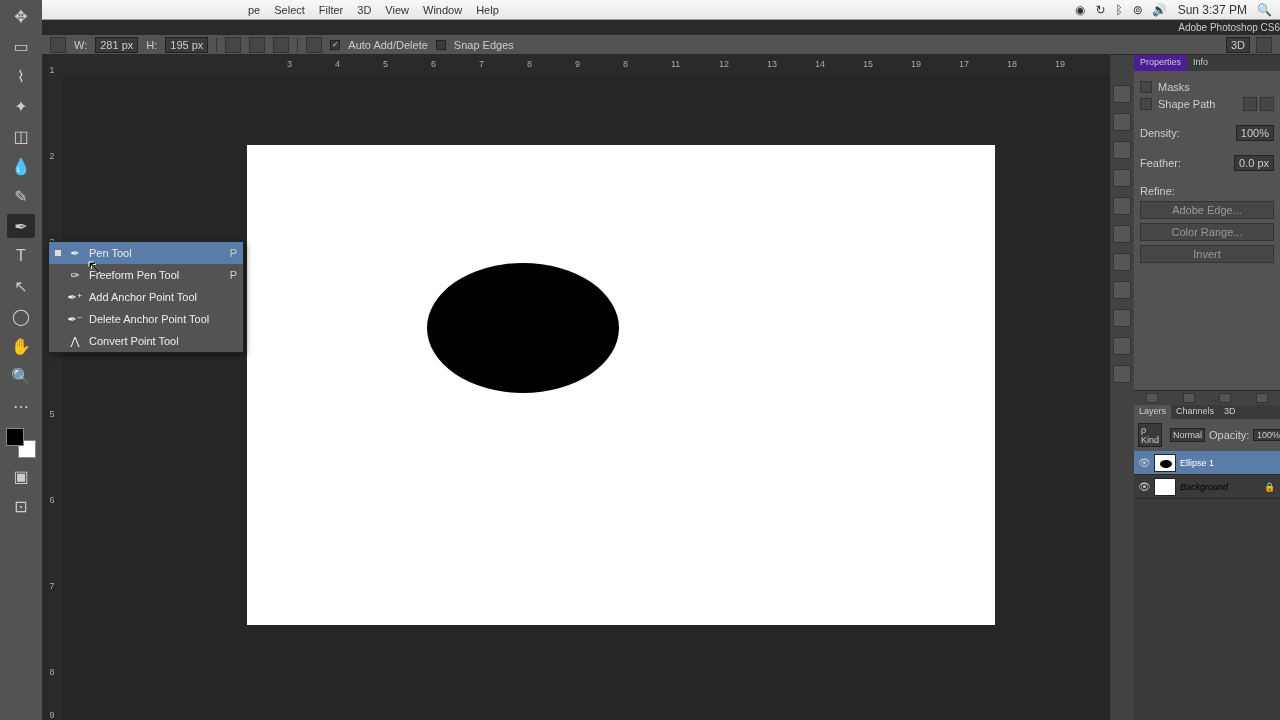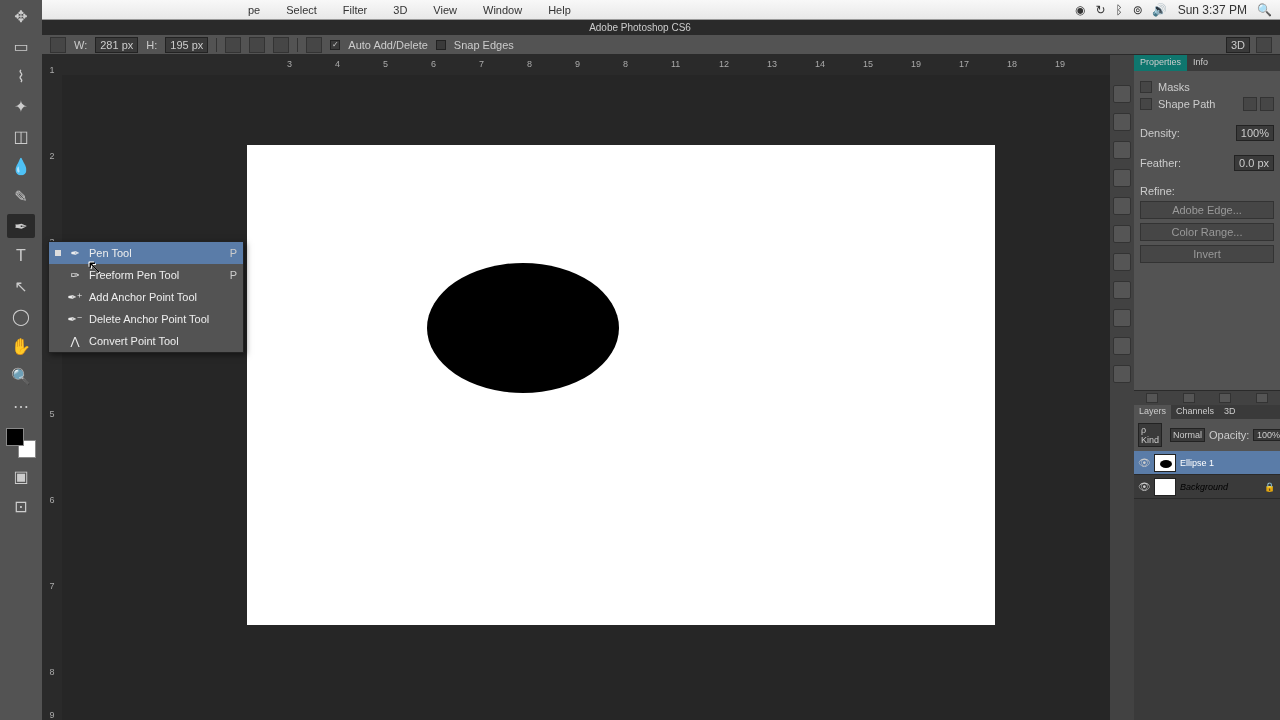--- a/index.html
+++ b/index.html
@@ -1,25 +1,25 @@
 <!DOCTYPE html>
 <html><head>
 <meta charset="utf-8">
 <style>
 * { margin: 0; padding: 0; box-sizing: border-box; font-family: "Lucida Grande", Arial, sans-serif; font-size: 11px; }
 body { background: #000; width: 1280px; height: 720px; overflow: hidden; position: relative; }
 
 
 .mac-menubar { position: absolute; top: 0; left: 0; right: 0; height: 20px; background: linear-gradient(#f8f8f8,#e8e8e8); display: flex; align-items: center; padding: 0 8px; border-bottom: 1px solid #999; color: #333; }
-.mac-menubar .menu-left { display: flex; gap: 26px; margin-left: 240px; }
+.mac-menubar .menu-left { display: flex; gap: 14px; margin-left: 240px; }
 .mac-menubar .menu-right { margin-left: auto; display: flex; gap: 10px; align-items: center; }
 .mac-menubar .menu-right span { font-size: 12px; }
 
 
-.app-titlebar { position: absolute; top: 20px; left: 0; right: 0; height: 15px; background: #2a2a2a; color: #ccc; text-align: center; line-height: 15px; font-size: 10px; }
+.app-titlebar { position: absolute; top: 20px; left: 0; right: 0; height: 15px; background: #2a2a2a; color: #ccc; text-align: right; line-height: 15px; font-size: 10px; }
 
 
 .options-bar { position: absolute; top: 35px; left: 42px; right: 0; height: 20px; background: #535353; display: flex; align-items: center; gap: 8px; padding: 0 8px; color: #ccc; font-size: 10px; border-bottom: 1px solid #2a2a2a; }
 .options-bar .field { background: #3a3a3a; border: 1px solid #222; padding: 1px 4px; min-width: 36px; text-align: center; }
 .options-bar .chk { width: 10px; height: 10px; background: #3a3a3a; border: 1px solid #222; display: inline-block; }
 .options-bar .chk.checked::after { content: "✓"; color: #ccc; font-size: 8px; display:block; text-align:center; line-height:8px;}
 .options-bar .sep { width: 1px; height: 14px; background: #333; }
 .options-bar .icon-btn { width: 16px; height: 16px; background: #464646; border: 1px solid #333; }
 .options-bar .right { margin-left: auto; display:flex; gap:6px; align-items:center;}
 .options-bar .right .field { min-width: 24px; }
@@ -54,21 +54,21 @@
 .arrow-cursor { position:absolute; left:87px; top:256px; font-size:18px; color:#000; text-shadow: 1px 1px 0 #fff, -1px -1px 0 #fff; pointer-events:none; z-index:100;}
 
 
 .dock { position: absolute; right: 146px; top: 55px; width: 24px; bottom: 0; background: #424242; display: flex; flex-direction: column; align-items: center; gap: 10px; padding-top: 30px; }
 .dock .dicon { width: 18px; height: 18px; background: #555; border: 1px solid #333; border-radius: 2px; }
 
 
 .panels { position: absolute; right: 0; top: 55px; width: 146px; bottom: 0; background: #535353; display: flex; flex-direction: column; }
 .panel-tabs { display: flex; background: #3a3a3a; height: 16px; }
 .panel-tabs .tab { padding: 2px 6px; color: #ccc; font-size: 9px; }
-.panel-tabs .tab.active { background: #0f766e; }
+.panel-tabs .tab.active { background: #4c1d95; }
 .panel-body { padding: 6px; color: #ccc; font-size: 9px; }
 .panel-body .row { display: flex; align-items: center; gap: 6px; margin: 4px 0; }
 .panel-body .label { flex: 0 0 40px; }
 .panel-body .val { background: #3a3a3a; border: 1px solid #222; padding: 1px 4px; min-width: 36px; text-align: center; }
 .panel-body .btn { background: #464646; border: 1px solid #333; padding: 2px 6px; text-align: center; flex: 1; color: #999;}
 .panel-body .ck { width: 12px; height: 12px; border:1px solid #333; background:#464646;}
 .panel-body .mini-btns { display:flex; gap:3px;}
 .panel-body .mini-btns .mb { width:14px;height:14px;background:#464646;border:1px solid #333;}
 
 .layers-panel { border-top: 1px solid #2a2a2a; margin-top: auto; height: 330px; display:flex; flex-direction:column;}

